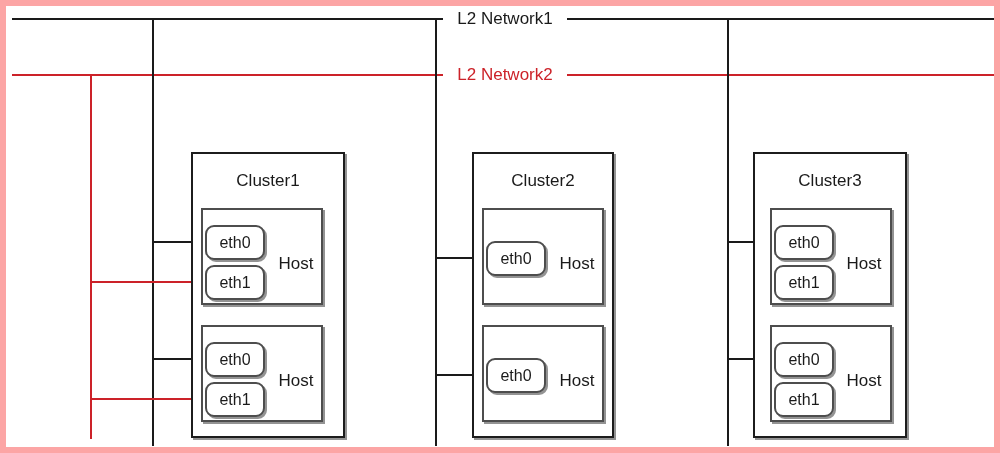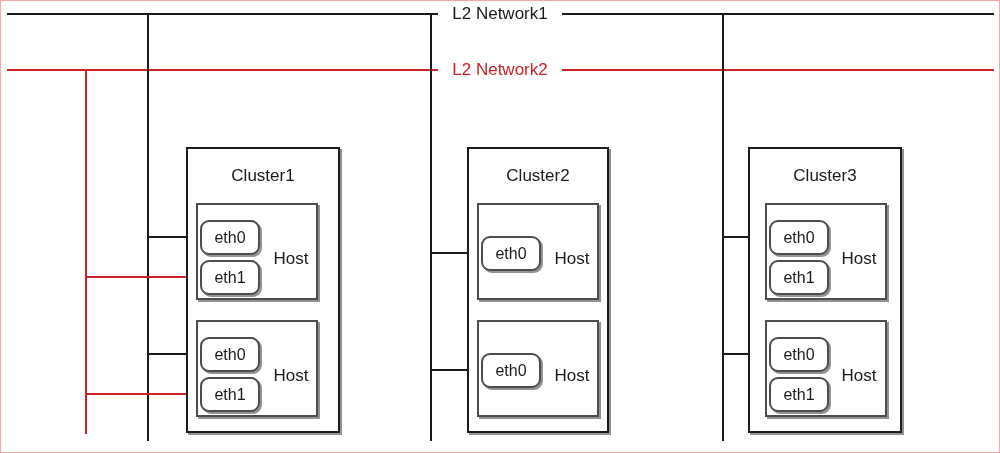--- a/index.html
+++ b/index.html
@@ -9,21 +9,21 @@
     background: #ffffff;
   }
   body {
     font-family: "Liberation Sans", sans-serif;
   }
   #canvas {
     position: relative;
     width: 1000px;
     height: 453px;
     background: #ffffff;
-    border: 1px solid #fca5a5;
+    border: 6px solid #fca5a5;
     box-sizing: border-box;
     overflow: hidden;
     text-decoration: underline;
   }
   #diagram-svg {
     position: absolute;
     left: 0;
     top: 0;
     width: 1000px;
     height: 453px;

